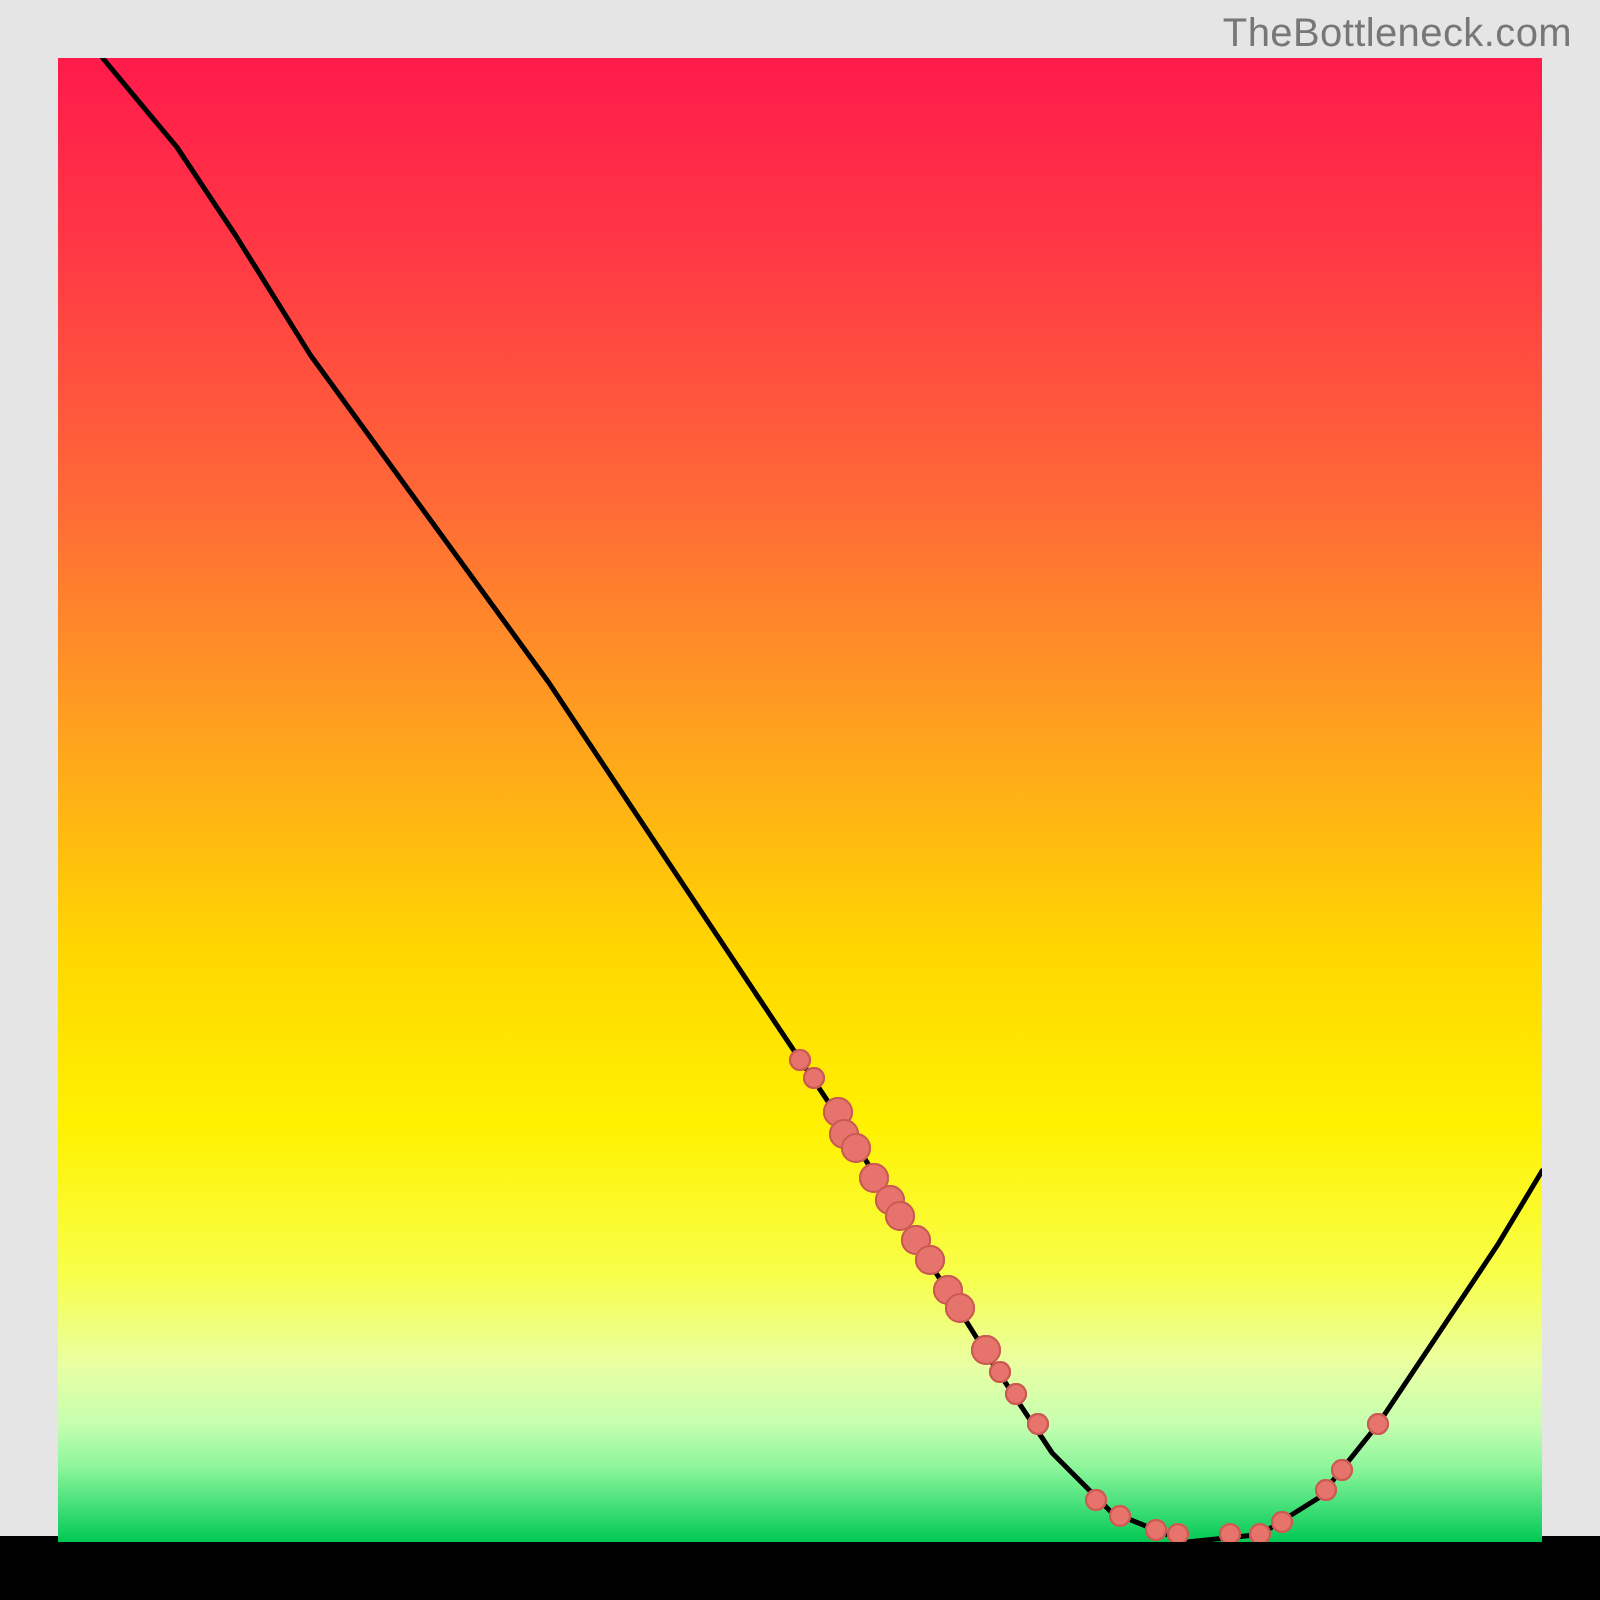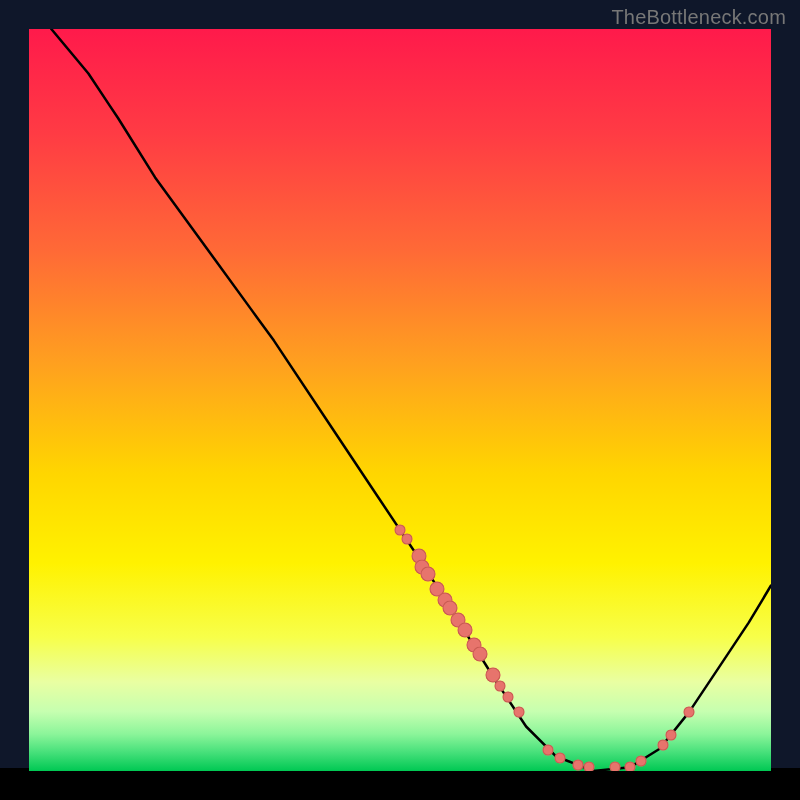--- a/index.html
+++ b/index.html
@@ -8,21 +8,21 @@
     width: 800px;
     height: 800px;
     background: #000;
     overflow: hidden;
     font-family: Arial, Helvetica, sans-serif;
   }
   .stage {
     position: relative;
     width: 800px;
     height: 768px;
-    background: #0f172a;
+    background: #e5e5e5;
   }
   .watermark {
     position: absolute;
     top: 6px;
     right: 14px;
     color: #777;
     font-size: 20px;
     font-weight: 500;
     letter-spacing: 0.2px;
     z-index: 5;

